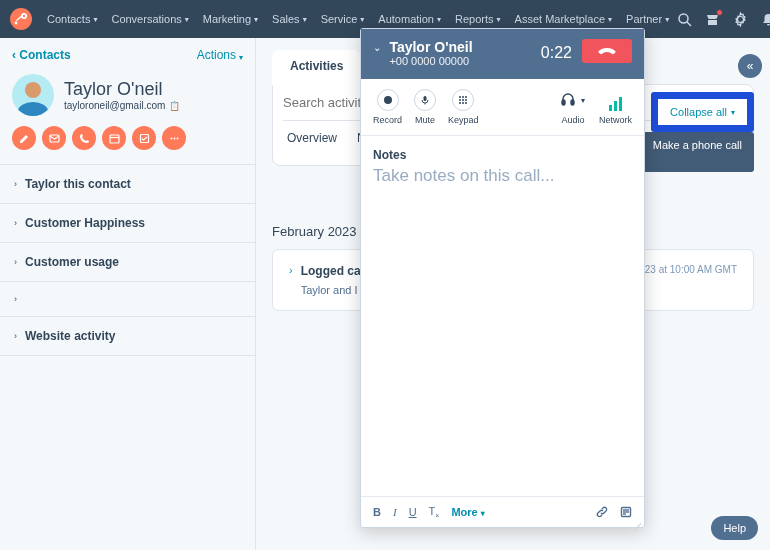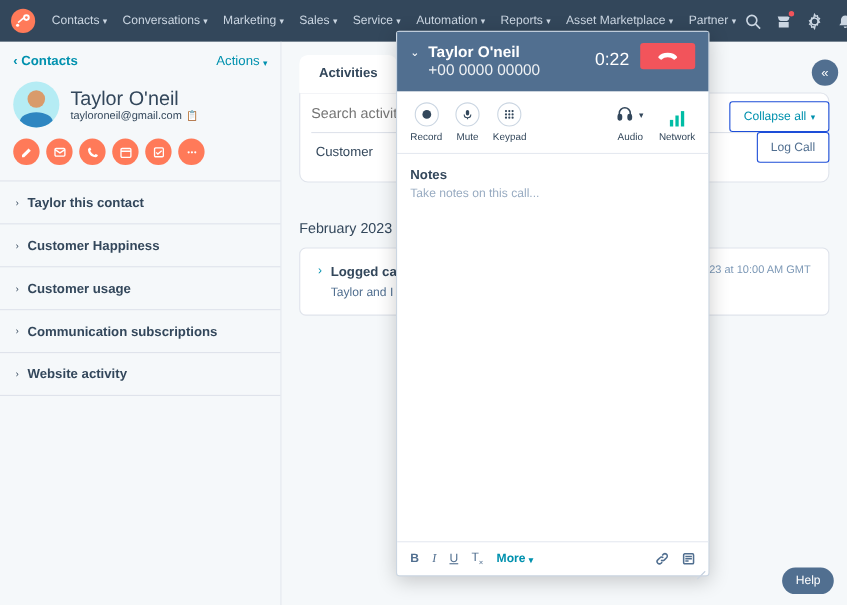--- a/index.html
+++ b/index.html
@@ -37,44 +37,44 @@
     .content{flex:1;background:#f5f8fa;position:relative;padding:12px 16px}
     .tabs{display:flex;gap:4px}
     .tab{padding:9px 18px;background:#eaf0f6;border-radius:8px 8px 0 0;font-size:12px;cursor:pointer;border-bottom:3px solid transparent}
     .tab.active{background:#fff;font-weight:700}
     .tabbox{background:#fff;border:1px solid #dfe3eb;border-radius:0 8px 8px 8px;padding:10px;margin-top:-1px}
     .search-row{display:flex;align-items:center;gap:8px;border-bottom:1px solid #dfe3eb;padding-bottom:10px}
     .search-input{flex:1;border:none;outline:none;font-size:13px;color:#7c98b6;background:transparent}
     .search-ic{color:#0091ae;font-weight:700}
     .subtabs{display:flex;gap:20px;padding:10px 4px;font-size:12px;color:#33475b}
     .row-r{display:flex;gap:10px;margin:-74px 0 0;justify-content:flex-end}
-    .btn-outline{padding:7px 12px;border:1px solid #1d4ed8;border-radius:3px;background:#fff;cursor:pointer;font-size:11px;color:#0091ae;display:flex;align-items:center;gap:4px}
+    .btn-outline{padding:7px 12px;border:7px solid #1d4ed8;border-radius:3px;background:#fff;cursor:pointer;font-size:11px;color:#0091ae;display:flex;align-items:center;gap:4px}
     .btn-outline.logcall{margin-top:74px;color:#516f90}
     .btn-primary{padding:7px 12px;border:none;border-radius:3px;background:#425b76;color:#fff;cursor:pointer;font-size:11px;margin-top:74px}
     .feb{margin-top:52px;font-size:13px;color:#33475b}
     .card{background:#fff;border:1px solid #dfe3eb;border-radius:6px;margin-top:10px;padding:14px 16px;display:flex;justify-content:space-between}
     .card-l{display:flex;gap:8px}
     .card-title{font-weight:700;font-size:12px;color:#33475b}
     .card-sub{font-size:11px;color:#516f90;margin-top:6px}
     .card-date{font-size:10px;color:#7c98b6}
     
     .callp{position:absolute;top:-10px;left:104px;width:285px;background:#fff;border:1px solid #cbd6e2;border-radius:3px;box-shadow:0 4px 18px rgba(0,0,0,.2);z-index:50}
     .callh{background:#516f90;color:#fff;padding:10px 12px 12px;display:flex;align-items:flex-start}
     .callh .chev{font-size:10px;margin:3px 8px 0 0;cursor:pointer}
     .callname{font-weight:700;font-size:14px}
-    .callnum{font-size:14px;opacity:.9}
+    .callnum{font-size:11px;opacity:.9}
     .calltime{margin-left:auto;font-size:16px;align-self:center}
     .hangup{width:50px;height:24px;background:#f2545b;border-radius:3px;margin-left:10px;display:flex;align-items:center;justify-content:center;cursor:pointer;color:#fff;font-size:14px}
     .callctrl{display:flex;padding:10px 12px;border-bottom:1px solid #e5e9f0}
     .ctrl{display:flex;flex-direction:column;align-items:center;gap:4px;font-size:9px;color:#33475b;margin-right:12px;cursor:pointer}
     .ctrl-r{display:flex;margin-left:auto;gap:14px}
     .circ{width:22px;height:22px;border:1px solid #cbd6e2;border-radius:50%;display:flex;align-items:center;justify-content:center;font-size:11px}
     .rec .circ::before{content:"";width:8px;height:8px;background:#33475b;border-radius:50%}
     .notes-h{padding:12px 12px 4px;font-weight:700;font-size:12px}
-    .notes-ph{padding:0 12px;font-size:11px;color:#99acc2}
+    .notes-ph{padding:0 12px;font-size:17px;color:#99acc2}
     .editor-bar{border-top:1px solid #e5e9f0;margin-top:310px;padding:8px 12px;display:flex;align-items:center;gap:12px;color:#516f90;font-size:11px}
     .editor-bar .more-btn{color:#0091ae;font-weight:700;display:flex;align-items:flex-end;gap:3px}
     .resize{position:absolute;right:3px;bottom:3px;width:10px;height:10px;cursor:nwse-resize}
     .resize::before,.resize::after{content:"";position:absolute;background:#cbd6e2;height:1px}
     .resize::before{width:10px;bottom:0;right:0;transform:rotate(-45deg);transform-origin:right}
     .resize::after{width:6px;bottom:0;right:0;transform:rotate(-45deg);transform-origin:right}
     
     .knob{position:absolute;right:8px;top:54px;width:24px;height:24px;background:#516f90;border-radius:50%;display:flex;align-items:center;justify-content:center;color:#fff;cursor:pointer;font-size:12px}
     
     .help-pill{position:absolute;right:12px;bottom:10px;background:#516f90;color:#fff;padding:6px 12px;border-radius:14px;font-size:11px;cursor:pointer}
@@ -221,21 +221,20 @@
     <div class="section">
         <span class="chev">›</span>
         <span class="section-title">Customer Happiness</span>
       </div>
     <div class="section">
         <span class="chev">›</span>
         <span class="section-title">Customer usage</span>
       </div>
     <div class="section">
         <span class="chev">›</span>
-        <span class="section-title">Communication subscriptions</span>
       </div>
     <div class="section" style="border-bottom:1px solid #dfe3eb">
         <span class="chev">›</span>
         <span class="section-title">Website activity</span>
       </div>
   </div>
 
   <div class="content">
     <div class="tabs">
       <div class="tab active">Activities</div>
@@ -244,33 +243,34 @@
       <div class="search-row">
         <input class="search-input" placeholder="Search activities" style="">
         <span class="search-ic">
             <svg width="14" height="14" viewBox="0 0 14 14" fill="none" stroke="#0091ae" stroke-width="1.8">
               <circle cx="6" cy="6" r="4.2"></circle>
               <line x1="9.2" y1="9.2" x2="13" y2="13"></line>
             </svg>
           </span>
       </div>
       <div class="subtabs">
-        <span>Customer</span>
+        <span>Overview</span>
         <span>Notes</span>
       </div>
     </div>
 
     <div class="row-r">
       <div class="btn-outline" style="margin-top:0">
           <span>Collapse all</span>
           <span style="font-size:8px">▾</span>
         </div>
     </div>
     <div class="row-r">
       <div class="btn-outline logcall">Log Call</div>
+      <div class="btn-primary">Make a phone call</div>
     </div>
 
     <div class="feb">February 2023</div>
 
     <div class="card">
       <div class="card-l">
         <span class="chev" style="color:#0091ae;font-size:11px">›</span>
         <div>
           <div class="card-title">Logged call - Connec</div>
           <div class="card-sub">Taylor and I chatted q</div>

